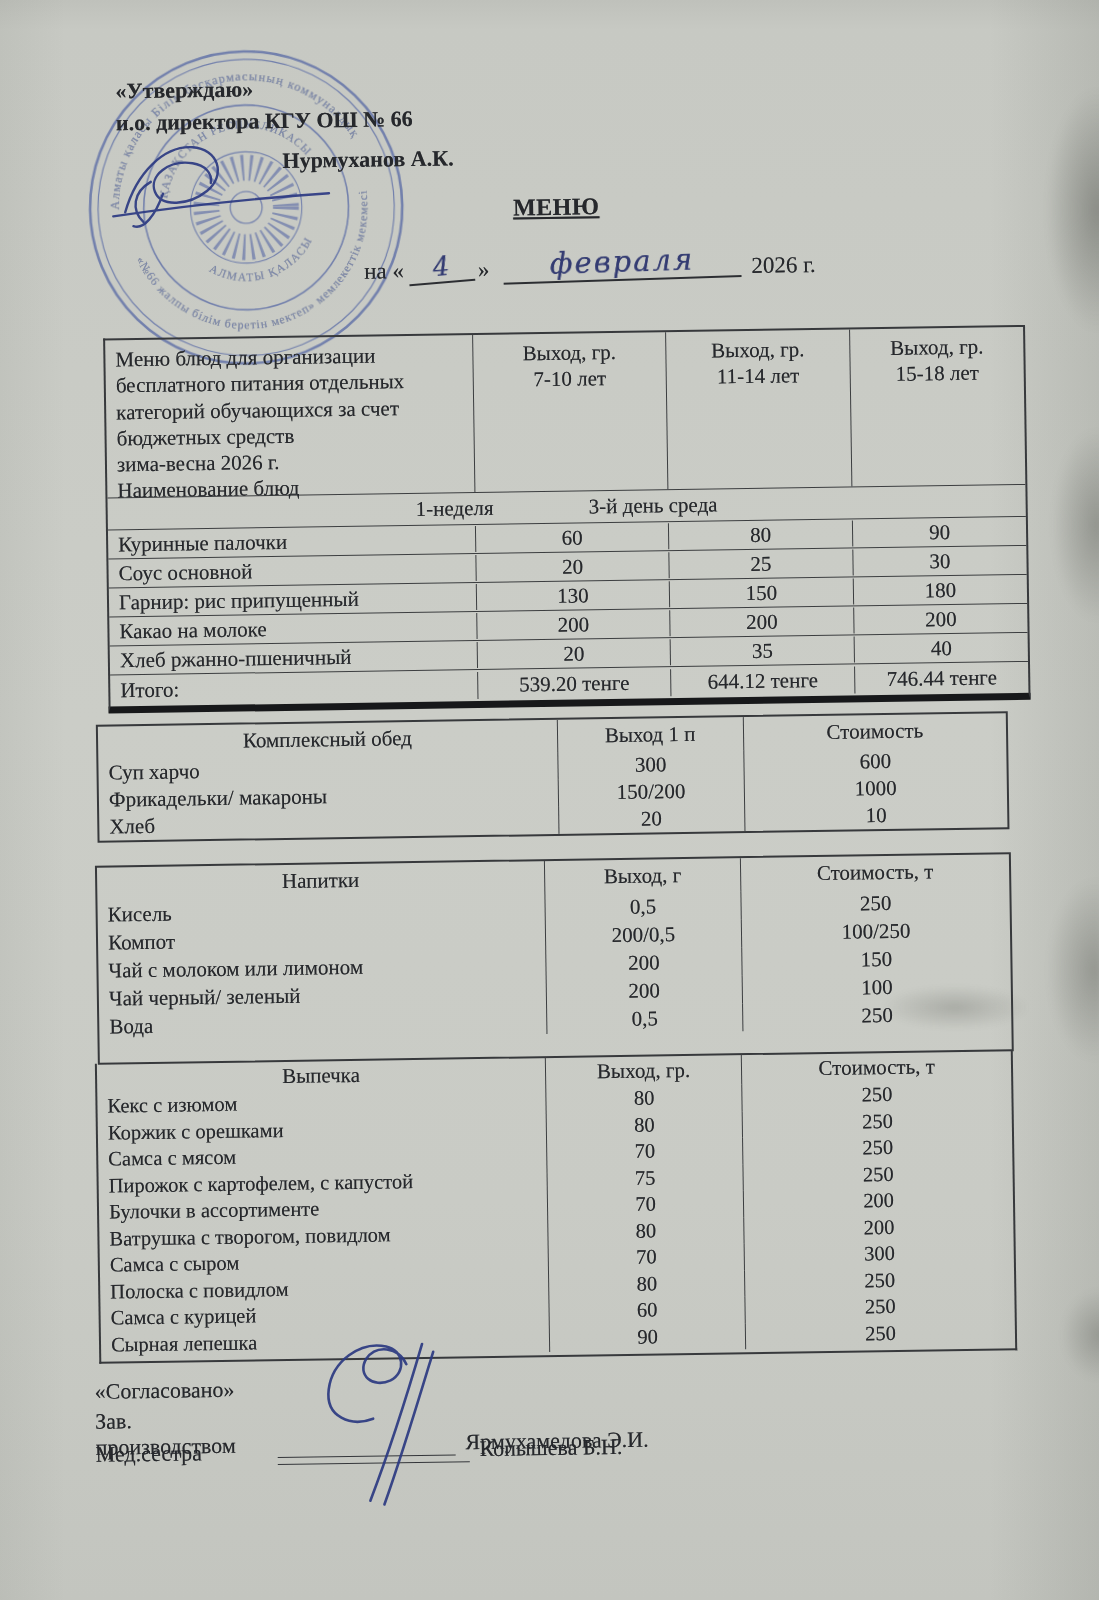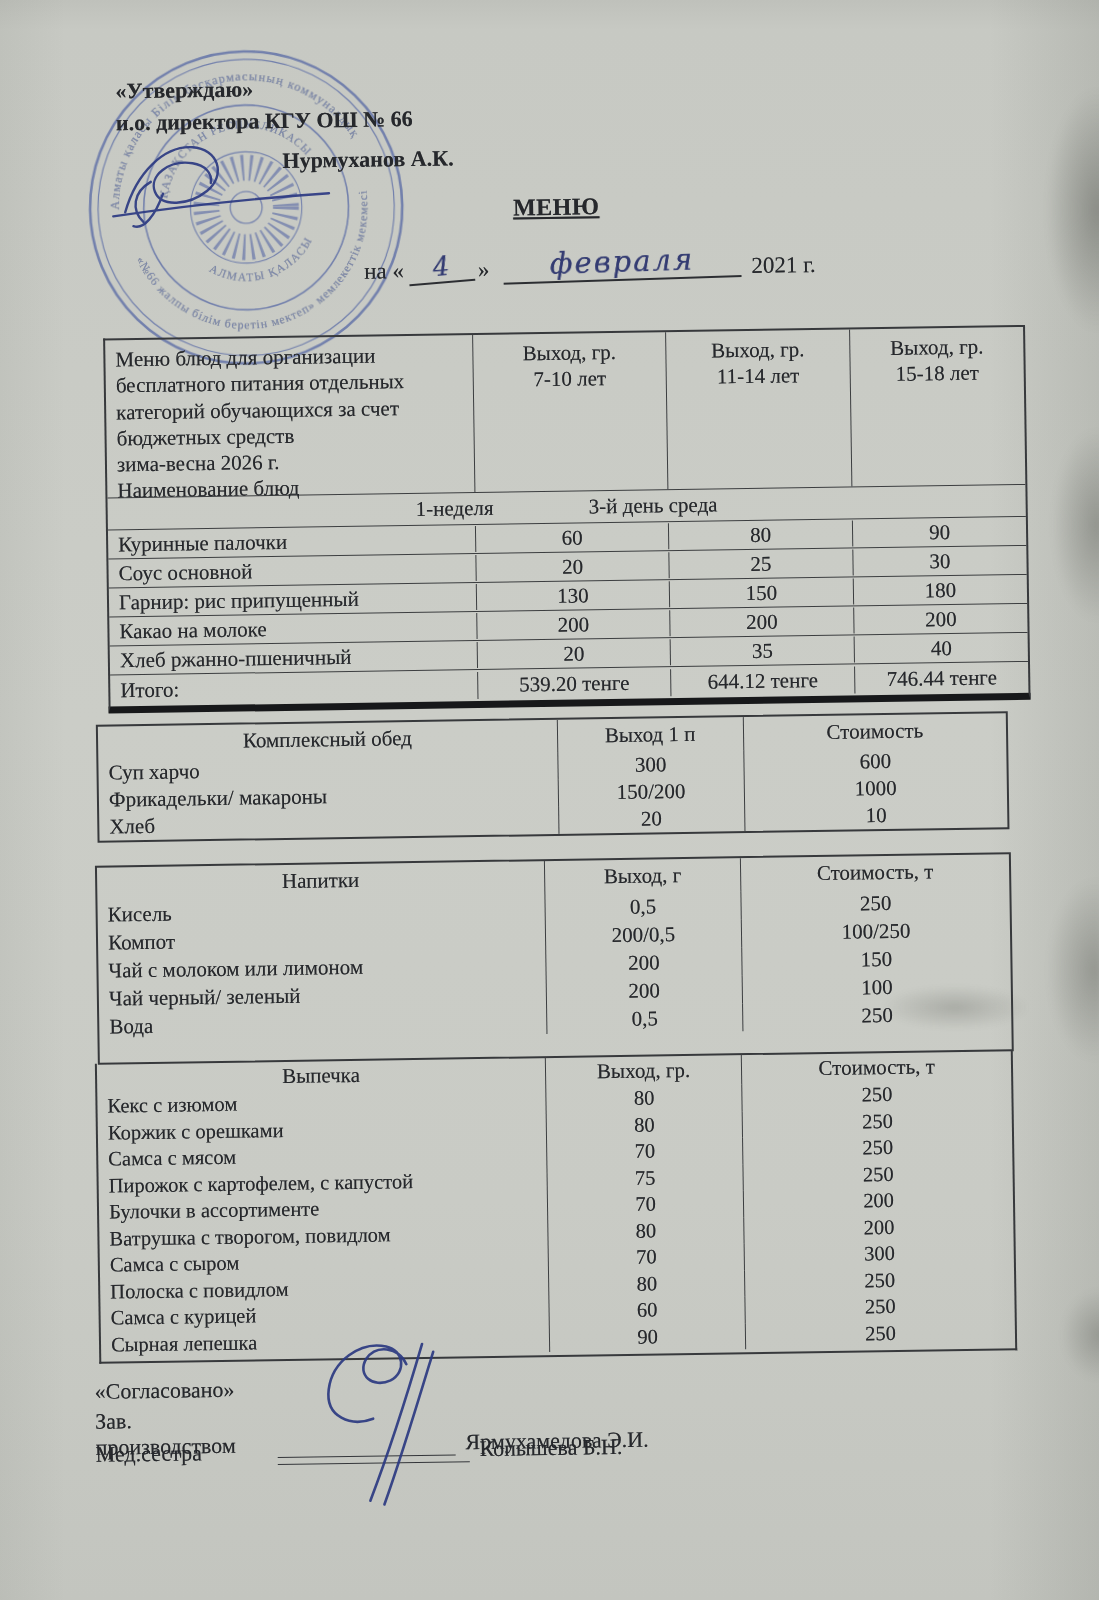--- a/index.html
+++ b/index.html
@@ -126,21 +126,21 @@
         <path d="M 22 82 C 34 42 62 16 90 18 C 116 20 124 46 104 62 C 86 76 58 78 52 62 C 46 46 66 30 90 34 C 102 36 110 44 108 54"></path>
         <path d="M 40 92 C 28 80 30 62 48 52"></path>
         <path d="M 10 86 C 70 78 150 70 226 66"></path>
         <path d="M 60 64 C 52 86 40 100 30 96"></path>
       </g>
     </svg>
 
     <div class="abs menu-title b">МЕНЮ</div>
 
     <div class="abs dateline">
-      <span>на «</span><span class="day-slot hand">4</span><span>»</span><span class="month-slot hand">февраля</span><span>2021 г.</span>
+      <span>на «</span><span class="day-slot hand">4</span><span>»</span><span class="month-slot hand">февраля</span><span>2026 г.</span>
     </div>
 
     <div class="tbl t1">
       <div class="row t1-head">
         <div class="cell c1 pre">Меню блюд для организации
 бесплатного питания отдельных
 категорий обучающихся за счет
 бюджетных средств
 зима-весна  2026 г.
 Наименование блюд</div>

